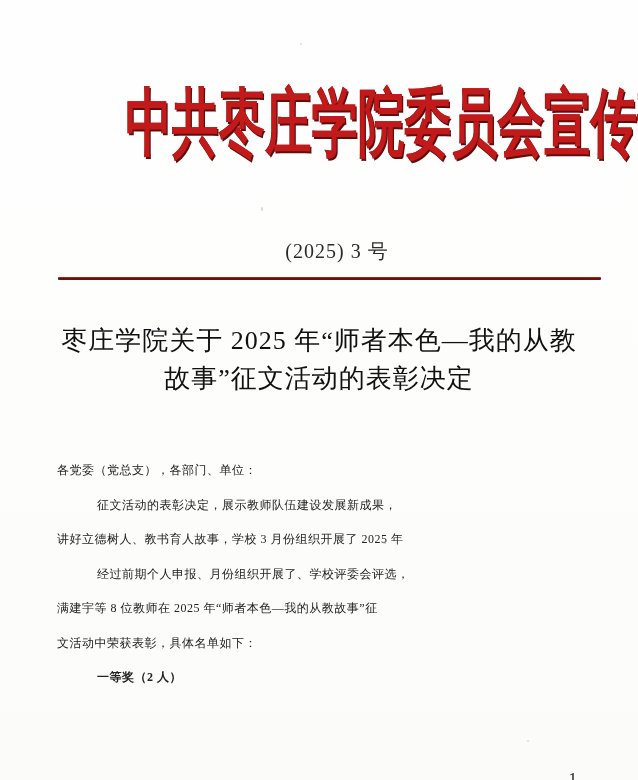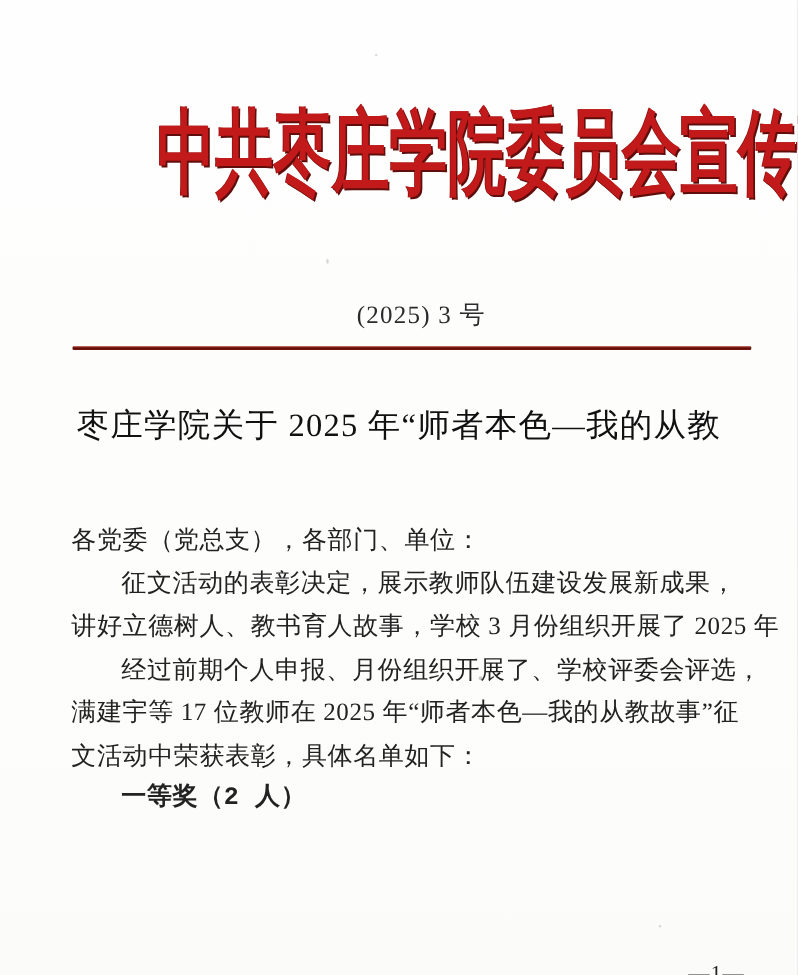--- a/index.html
+++ b/index.html
@@ -69,34 +69,34 @@
     font-size: 26px;
     font-weight: normal;
     line-height: 38px;
     color: #111;
     letter-spacing: 1px;
   }
 
   
   .body-block {
     position: absolute;
-    top: 415px;
+    top: 453px;
     left: 57px;
     width: 500px;
-    font-size: 20px;
+    font-size: 12px;
     color: #222;
   }
   .line {
     height: 34.5px;
     line-height: 34.5px;
     white-space: nowrap;
     letter-spacing: 0.5px;
   }
   .line.indent { padding-left: 40px; }
-  .line.bold { font-weight: bold; font-family: Liberation Mono, monospace; }
+  .line.bold { font-weight: bold; }
 
   
   .page-no {
     position: absolute;
     bottom: -9px;
     right: 42px;
     font-size: 17px;
     color: #222;
     letter-spacing: 1px;
   }
@@ -119,28 +119,29 @@
 <div class="page">
 
   <div class="issuer">中共枣庄学院委员会宣传部</div>
 
   <div class="doc-no">(2025) 3 号</div>
 
   <div class="red-rule"></div>
 
   <div class="title">
     <div>枣庄学院关于 2025 年“师者本色—我的从教</div>
+    <div>故事”征文活动的表彰决定</div>
   </div>
 
   <div class="body-block">
     <div class="line">各党委（党总支），各部门、单位：</div>
     <div class="line indent">征文活动的表彰决定，展示教师队伍建设发展新成果，</div>
     <div class="line">讲好立德树人、教书育人故事，学校 3 月份组织开展了 2025 年</div>
     <div class="line indent">经过前期个人申报、月份组织开展了、学校评委会评选，</div>
-    <div class="line">满建宇等 17 位教师在 2025 年“师者本色—我的从教故事”征</div>
+    <div class="line">满建宇等 8 位教师在 2025 年“师者本色—我的从教故事”征</div>
     <div class="line">文活动中荣获表彰，具体名单如下：</div>
     <div class="line indent bold">一等奖（2 人）</div>
   </div>
 
   <div class="page-no">—1—</div>
 
   <div class="speck s1"></div>
   <div class="speck s2"></div>
   <div class="speck s3"></div>
   <div class="speck s4"></div>

